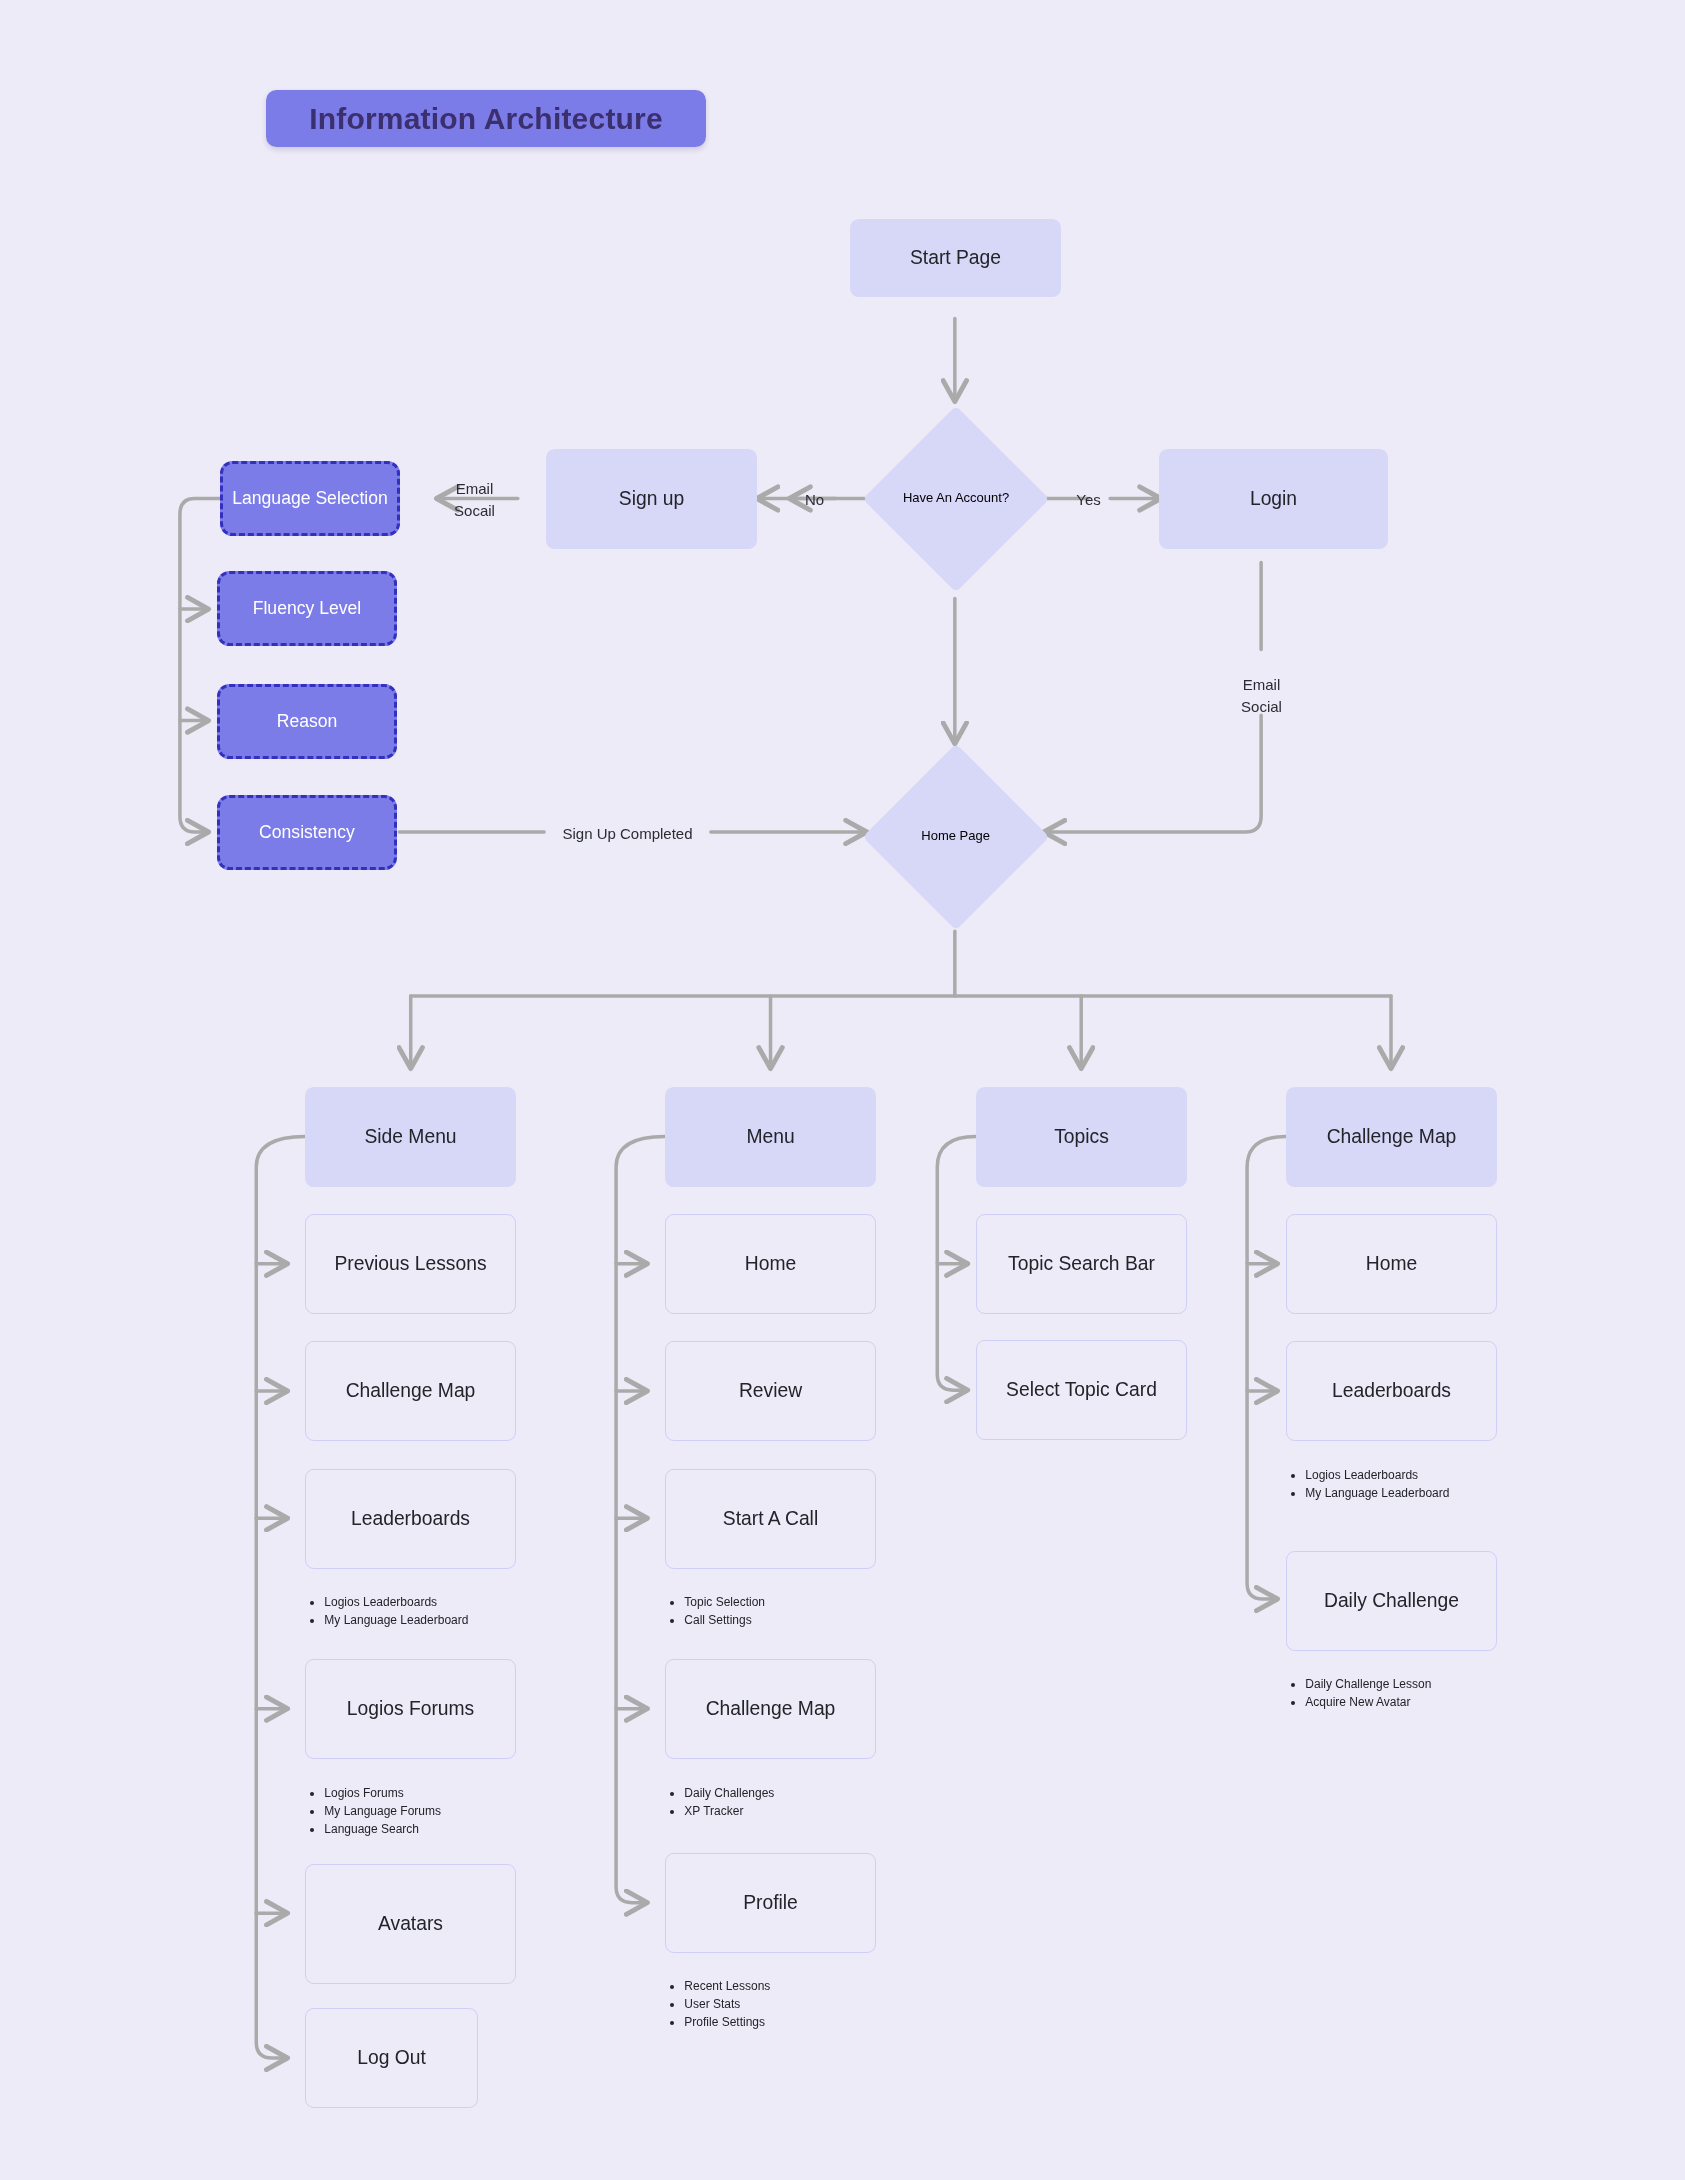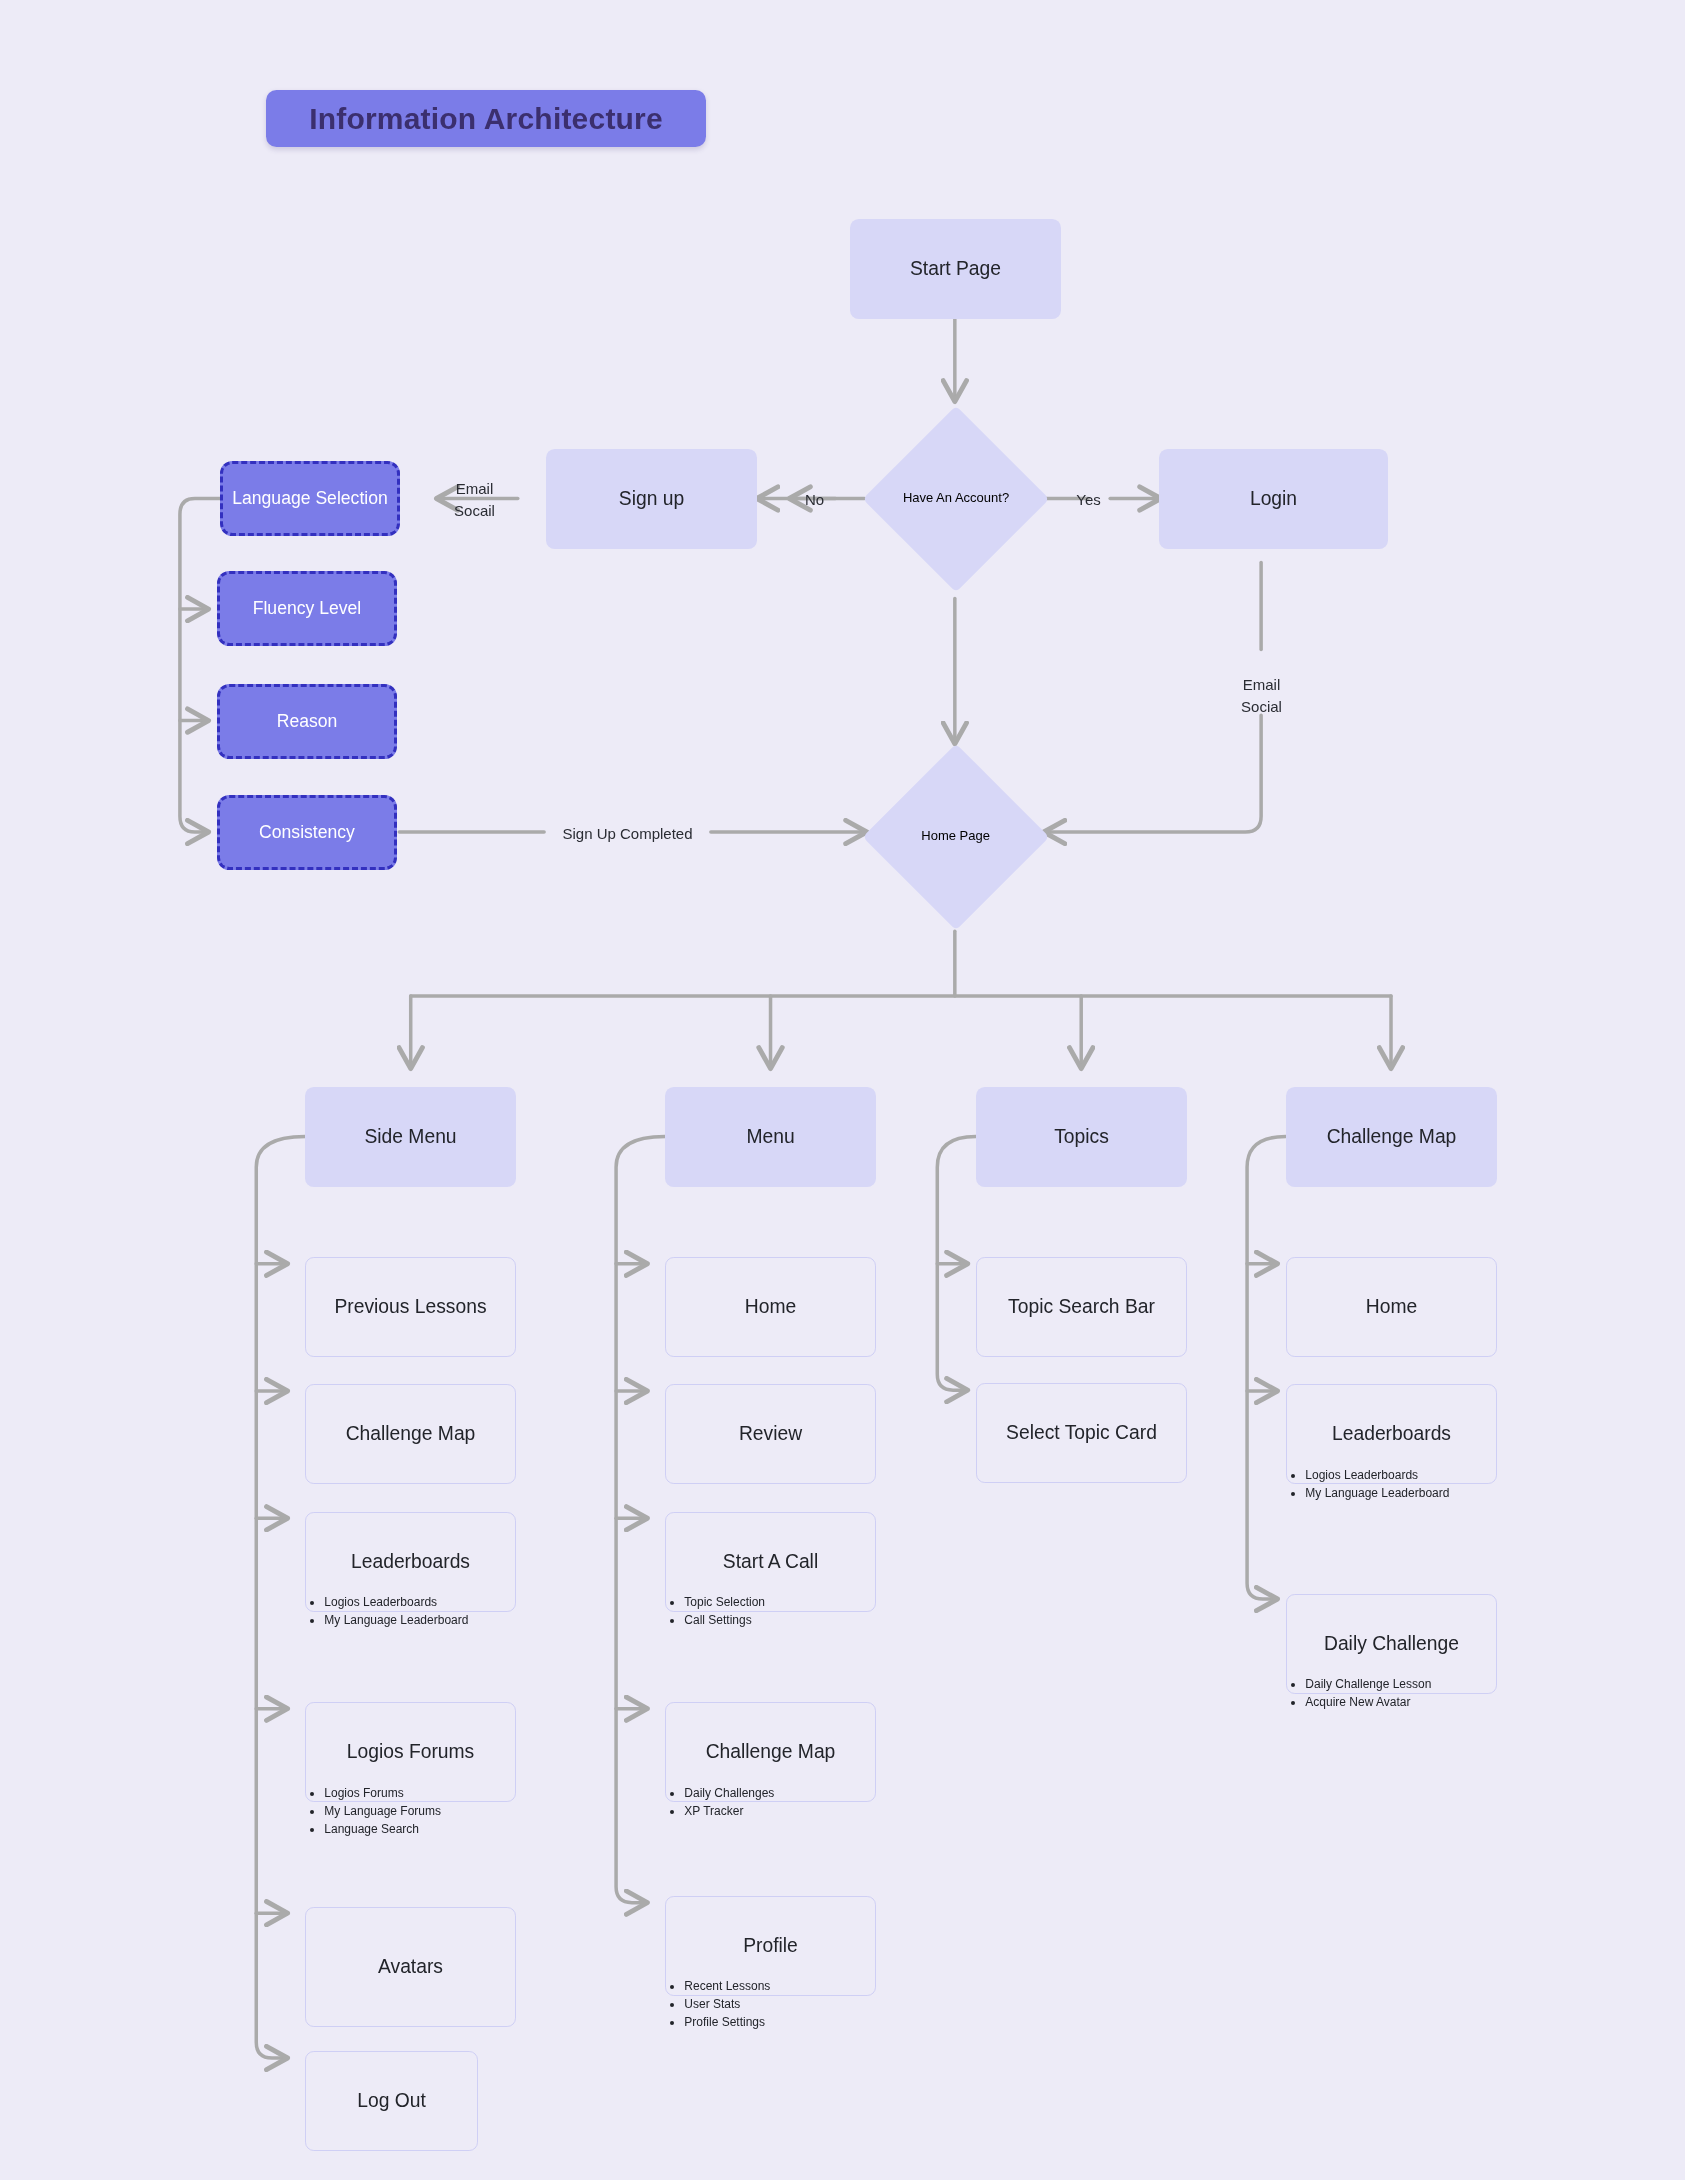--- a/index.html
+++ b/index.html
@@ -29,21 +29,21 @@
     position:absolute;
     box-sizing:border-box;
     display:flex;align-items:center;justify-content:center;
     text-align:center;
     color:#22242A;
     font-size:19.3px;
     line-height:1.35;
     border-radius:8.8px;
   }
   .node.fill{background:#D7D7F7;}
-  .node.outline{background:transparent;border:1.8px solid #CFCFF5;margin-top:43px;}
+  .node.outline{background:transparent;border:1.8px solid #CFCFF5;}
   .node.dashed{
     background:#7B7CE8;
     border:3.5px dashed #3330BF;
     color:#FFFFFF;
     border-radius:12.3px;
     font-size:17.6px;
   }
   .node.diamond{
     background:transparent;
     border:none;
@@ -144,21 +144,21 @@
       <path d="M 1068 1440 L 1100 1440" marker-end="url(#arrow)"></path>
 
       <path d="M 1465 1295 Q 1421 1295 1421 1330 L 1421 1804 Q 1421 1822 1439 1822 L 1453 1822" marker-end="url(#arrow)"></path>
       <path d="M 1421 1440 L 1453 1440" marker-end="url(#arrow)"></path>
       <path d="M 1421 1585 L 1453 1585" marker-end="url(#arrow)"></path>
     </g>
   </svg>
 
   <div class="title-badge" style="left:266px;top:90px;width:440px;height:57px;">Information Architecture</div>
 
-  <div class="node fill" style="left:850px;top:219px;width:211px;height:100px;">Start Page</div>
+  <div class="node fill" style="left:850px;top:219px;width:211px;height:78px;">Start Page</div>
 
   <div class="node diamond" style="left:865px;top:408px;width:181px;height:181px;">
     <div class="diamond-shape" style="left:24.6px;top:24.6px;width:132px;height:132px;"></div>
     <div class="diamond-label" style="left:14px;top:53px;width:154px;height:75px;">Have An Account?</div>
   </div>
 
   <div class="node fill" style="left:546px;top:449px;width:211px;height:100px;">Sign up</div>
 
   <div class="node fill" style="left:1159px;top:449px;width:229px;height:100px;">Login</div>
 

